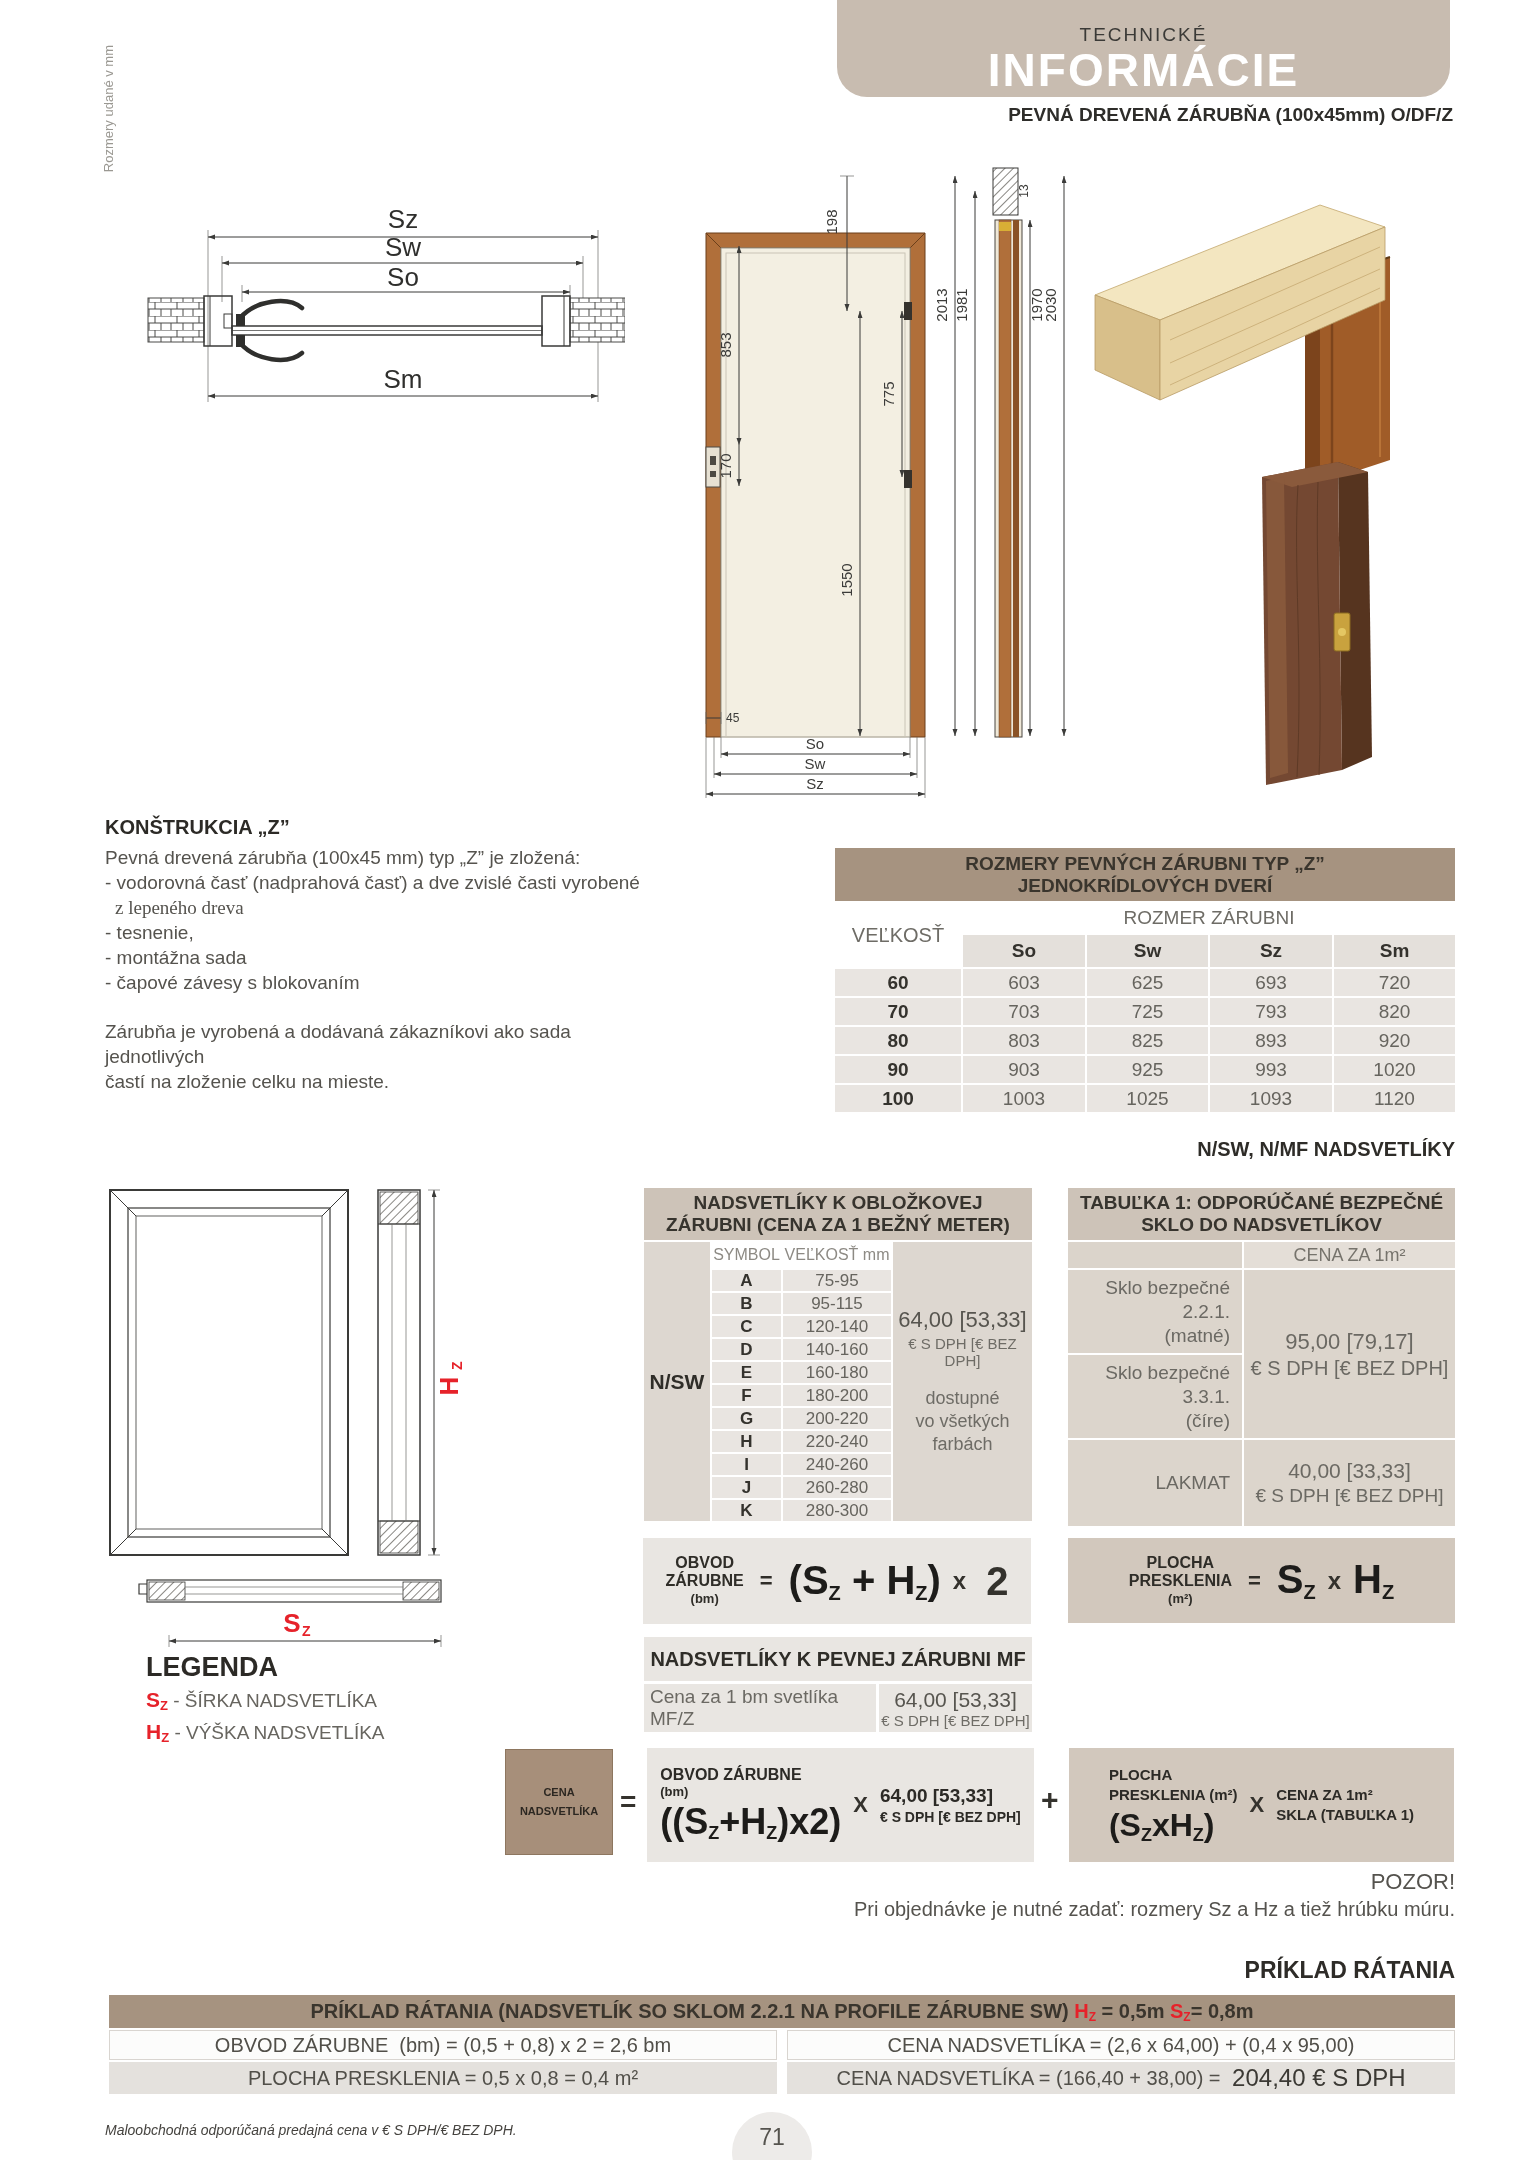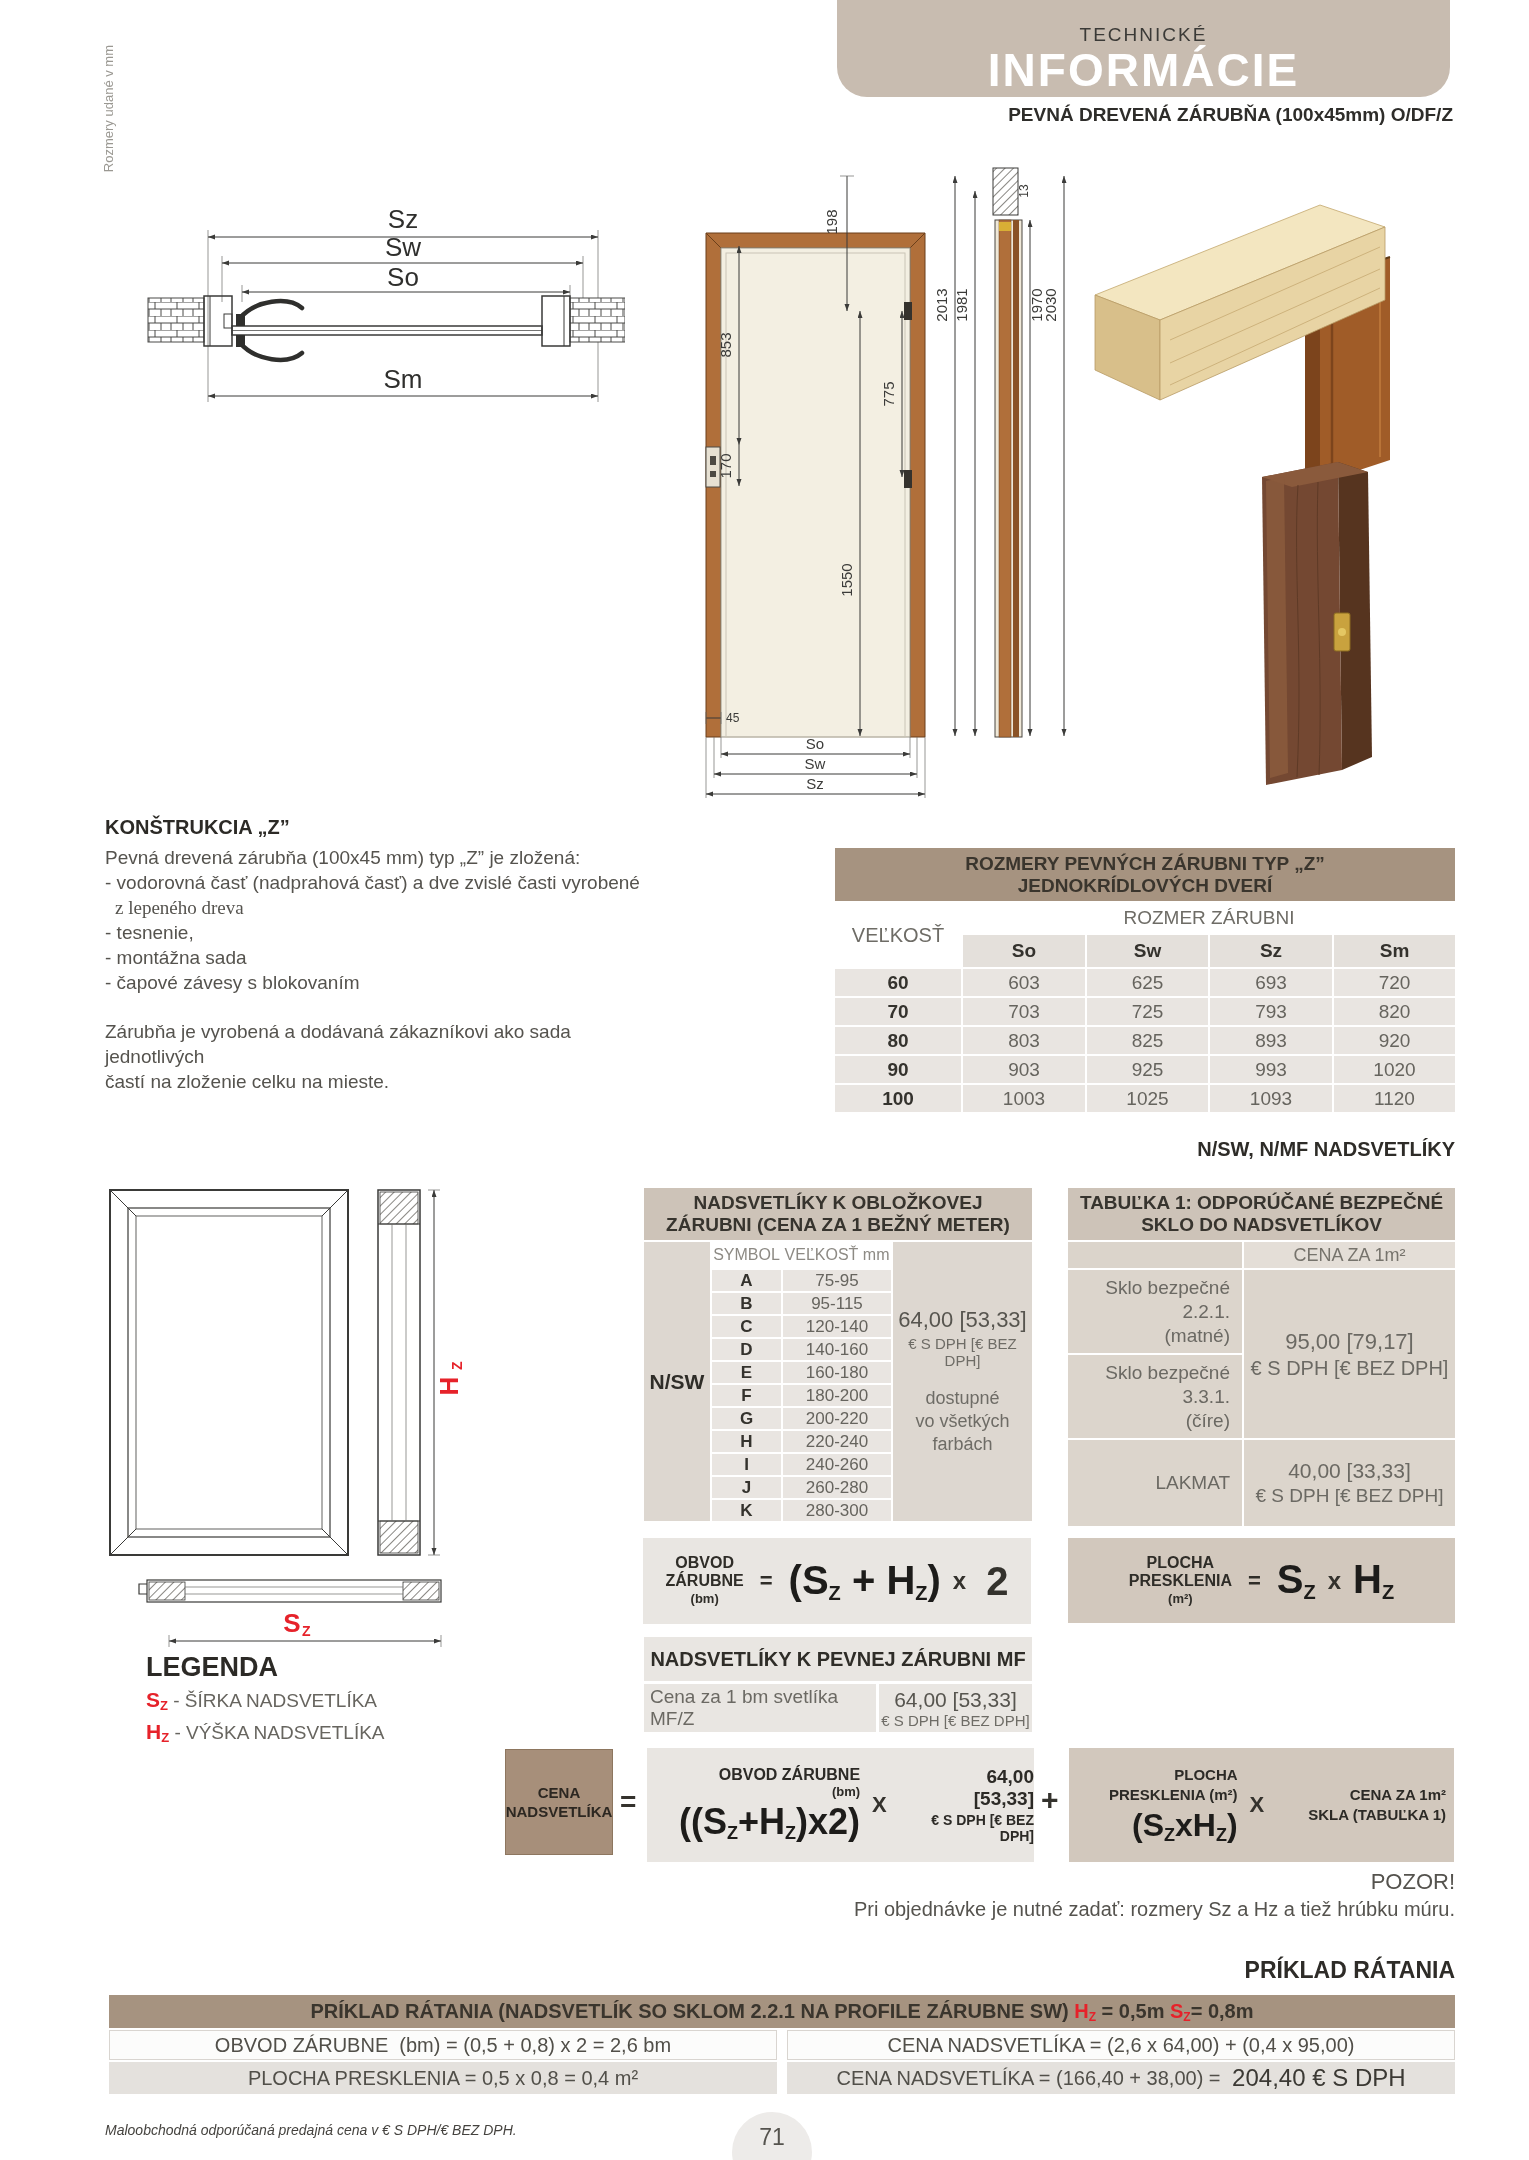--- a/index.html
+++ b/index.html
@@ -115,28 +115,28 @@
   .legend-h { font-size:27px; font-weight:bold; color:#2c2a26; margin-bottom:4px; }
   .legend-line { font-size:19px; color:#67655f; line-height:26px; }
   .red { color:#e6222a; }
   .sym { font-weight:bold; font-size:21px; }
   .sym .f-sub { font-size:13px; vertical-align:-3px; }
 
   
   .cena-box { position:absolute; left:505px; top:1749px; width:108px; height:106px;
     background:#a78f7a; border:1px solid #8d765f; display:flex; flex-direction:column;
     align-items:center; justify-content:center; font-weight:bold; color:#2c2721;
-    font-size:15px; line-height:19px; text-align:center; }
+    font-size:11px; line-height:19px; text-align:center; }
   .cena-eq { position:absolute; left:620px; top:1786px; font-size:28px; font-weight:bold; }
   .cena-plus { position:absolute; left:1041px; top:1783px; font-size:30px; font-weight:bold; }
   .cena-light { position:absolute; left:647px; top:1748px; width:387px; height:114px;
     background:#e9e6e2; display:flex; align-items:center; justify-content:center; }
   .cena-beige { position:absolute; left:1069px; top:1748px; width:385px; height:114px;
     background:#d2c8bd; display:flex; align-items:center; justify-content:center; }
-  .cb-col { text-align:right; font-weight:bold; color:#2c2a26;margin-left:32px; }
+  .cb-col { text-align:left; font-weight:bold; color:#2c2a26; }
   .cb-l1 { font-size:16px; }
   .cb-l2 { font-size:13px; }
   .cb-formula { font-size:36px; font-weight:bold; color:#1d1c1a; margin-top:2px; }
   .cb-formula .f-sub { font-size:18px; vertical-align:-5px; }
   .cb-formula2 { font-size:32px; }
   .cb-x { font-size:22px; font-weight:bold; margin:0 12px; }
   .cb-price1 { font-size:19px; font-weight:bold; }
   .cb-price2 { font-size:14px; font-weight:bold; margin-top:2px; }
   .cb-s1 { font-size:15px; line-height:20px; font-weight:bold; }
 

